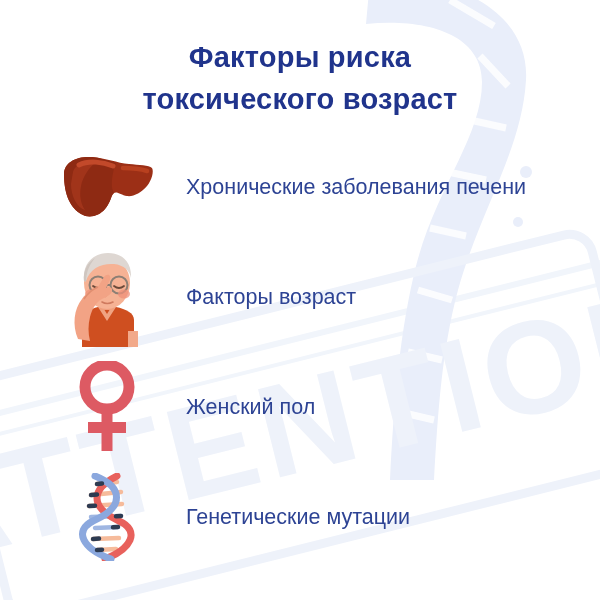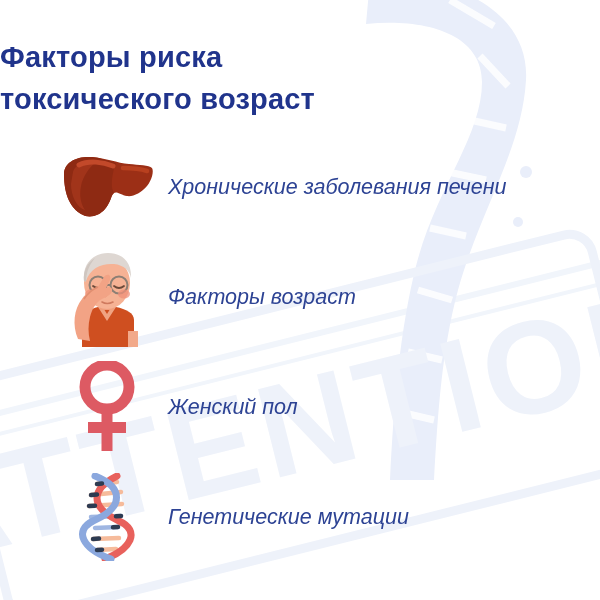--- a/index.html
+++ b/index.html
@@ -81,20 +81,21 @@
     position: absolute;
     inset: 0;
     z-index: 2;
   }
 
   .title {
     position: absolute;
     left: 0;
     top: 36px;
     width: 600px;
+    text-align: center;
     color: #20348c;
     font-size: 29px;
     font-weight: 700;
     line-height: 1.45;
     letter-spacing: 0.2px;
   }
   .title-line { display: block; }
 
   .risk-list {
     position: absolute;
@@ -115,23 +116,22 @@
     display: flex;
     align-items: center;
     justify-content: center;
     margin-left: 52px;
   }
   .risk-icon svg { display: block; }
   .risk-label {
     color: #2d4394;
     font-size: 21.5px;
     line-height: 1.25;
-    margin-left: 6px;
+    margin-left: 24px;
     white-space: nowrap;
-    font-style: italic;
   }
 </style>
 </head>
 <body>
 
 <div id="infographic">
 
   <div class="watermark-layer">
 
     <div class="wm-band"></div>

